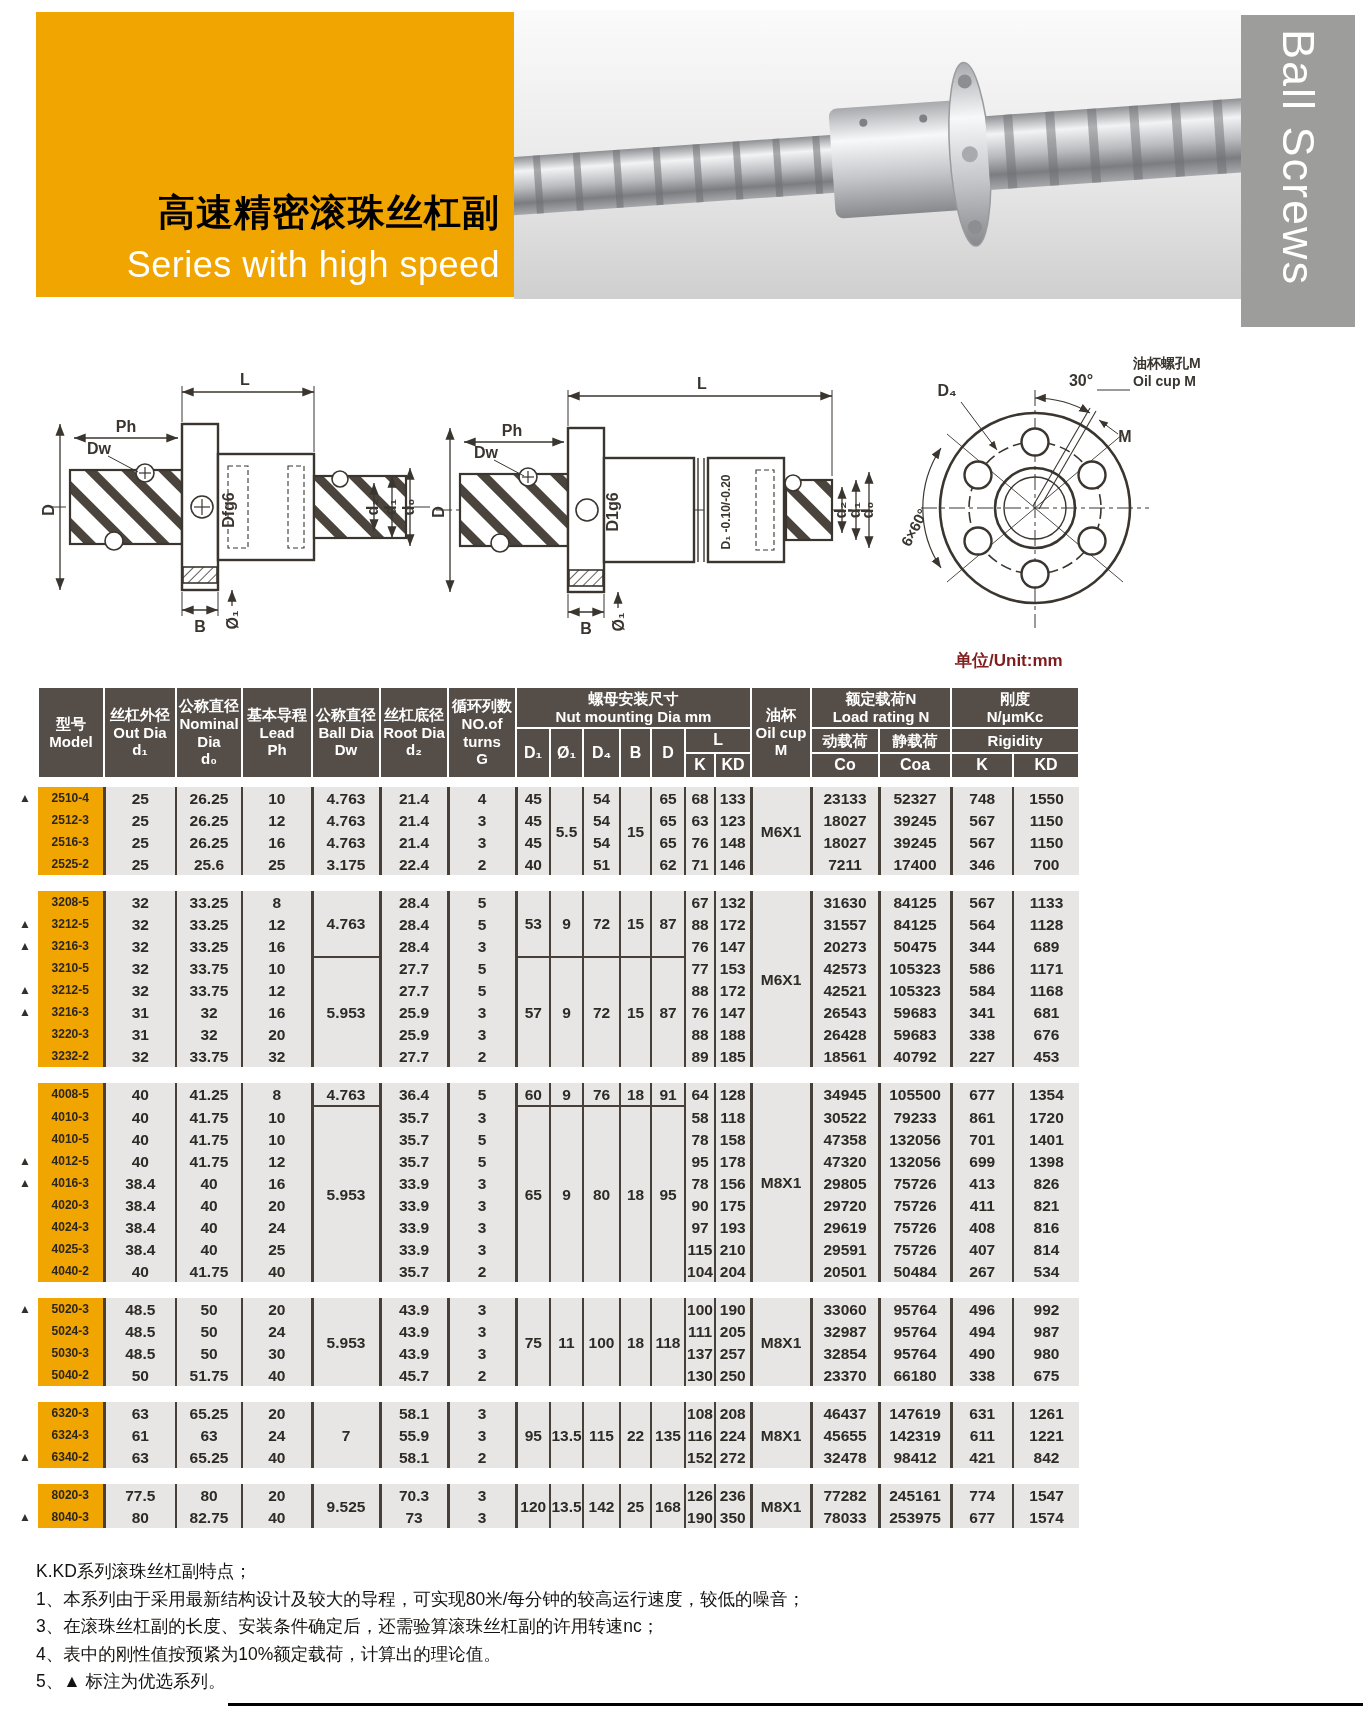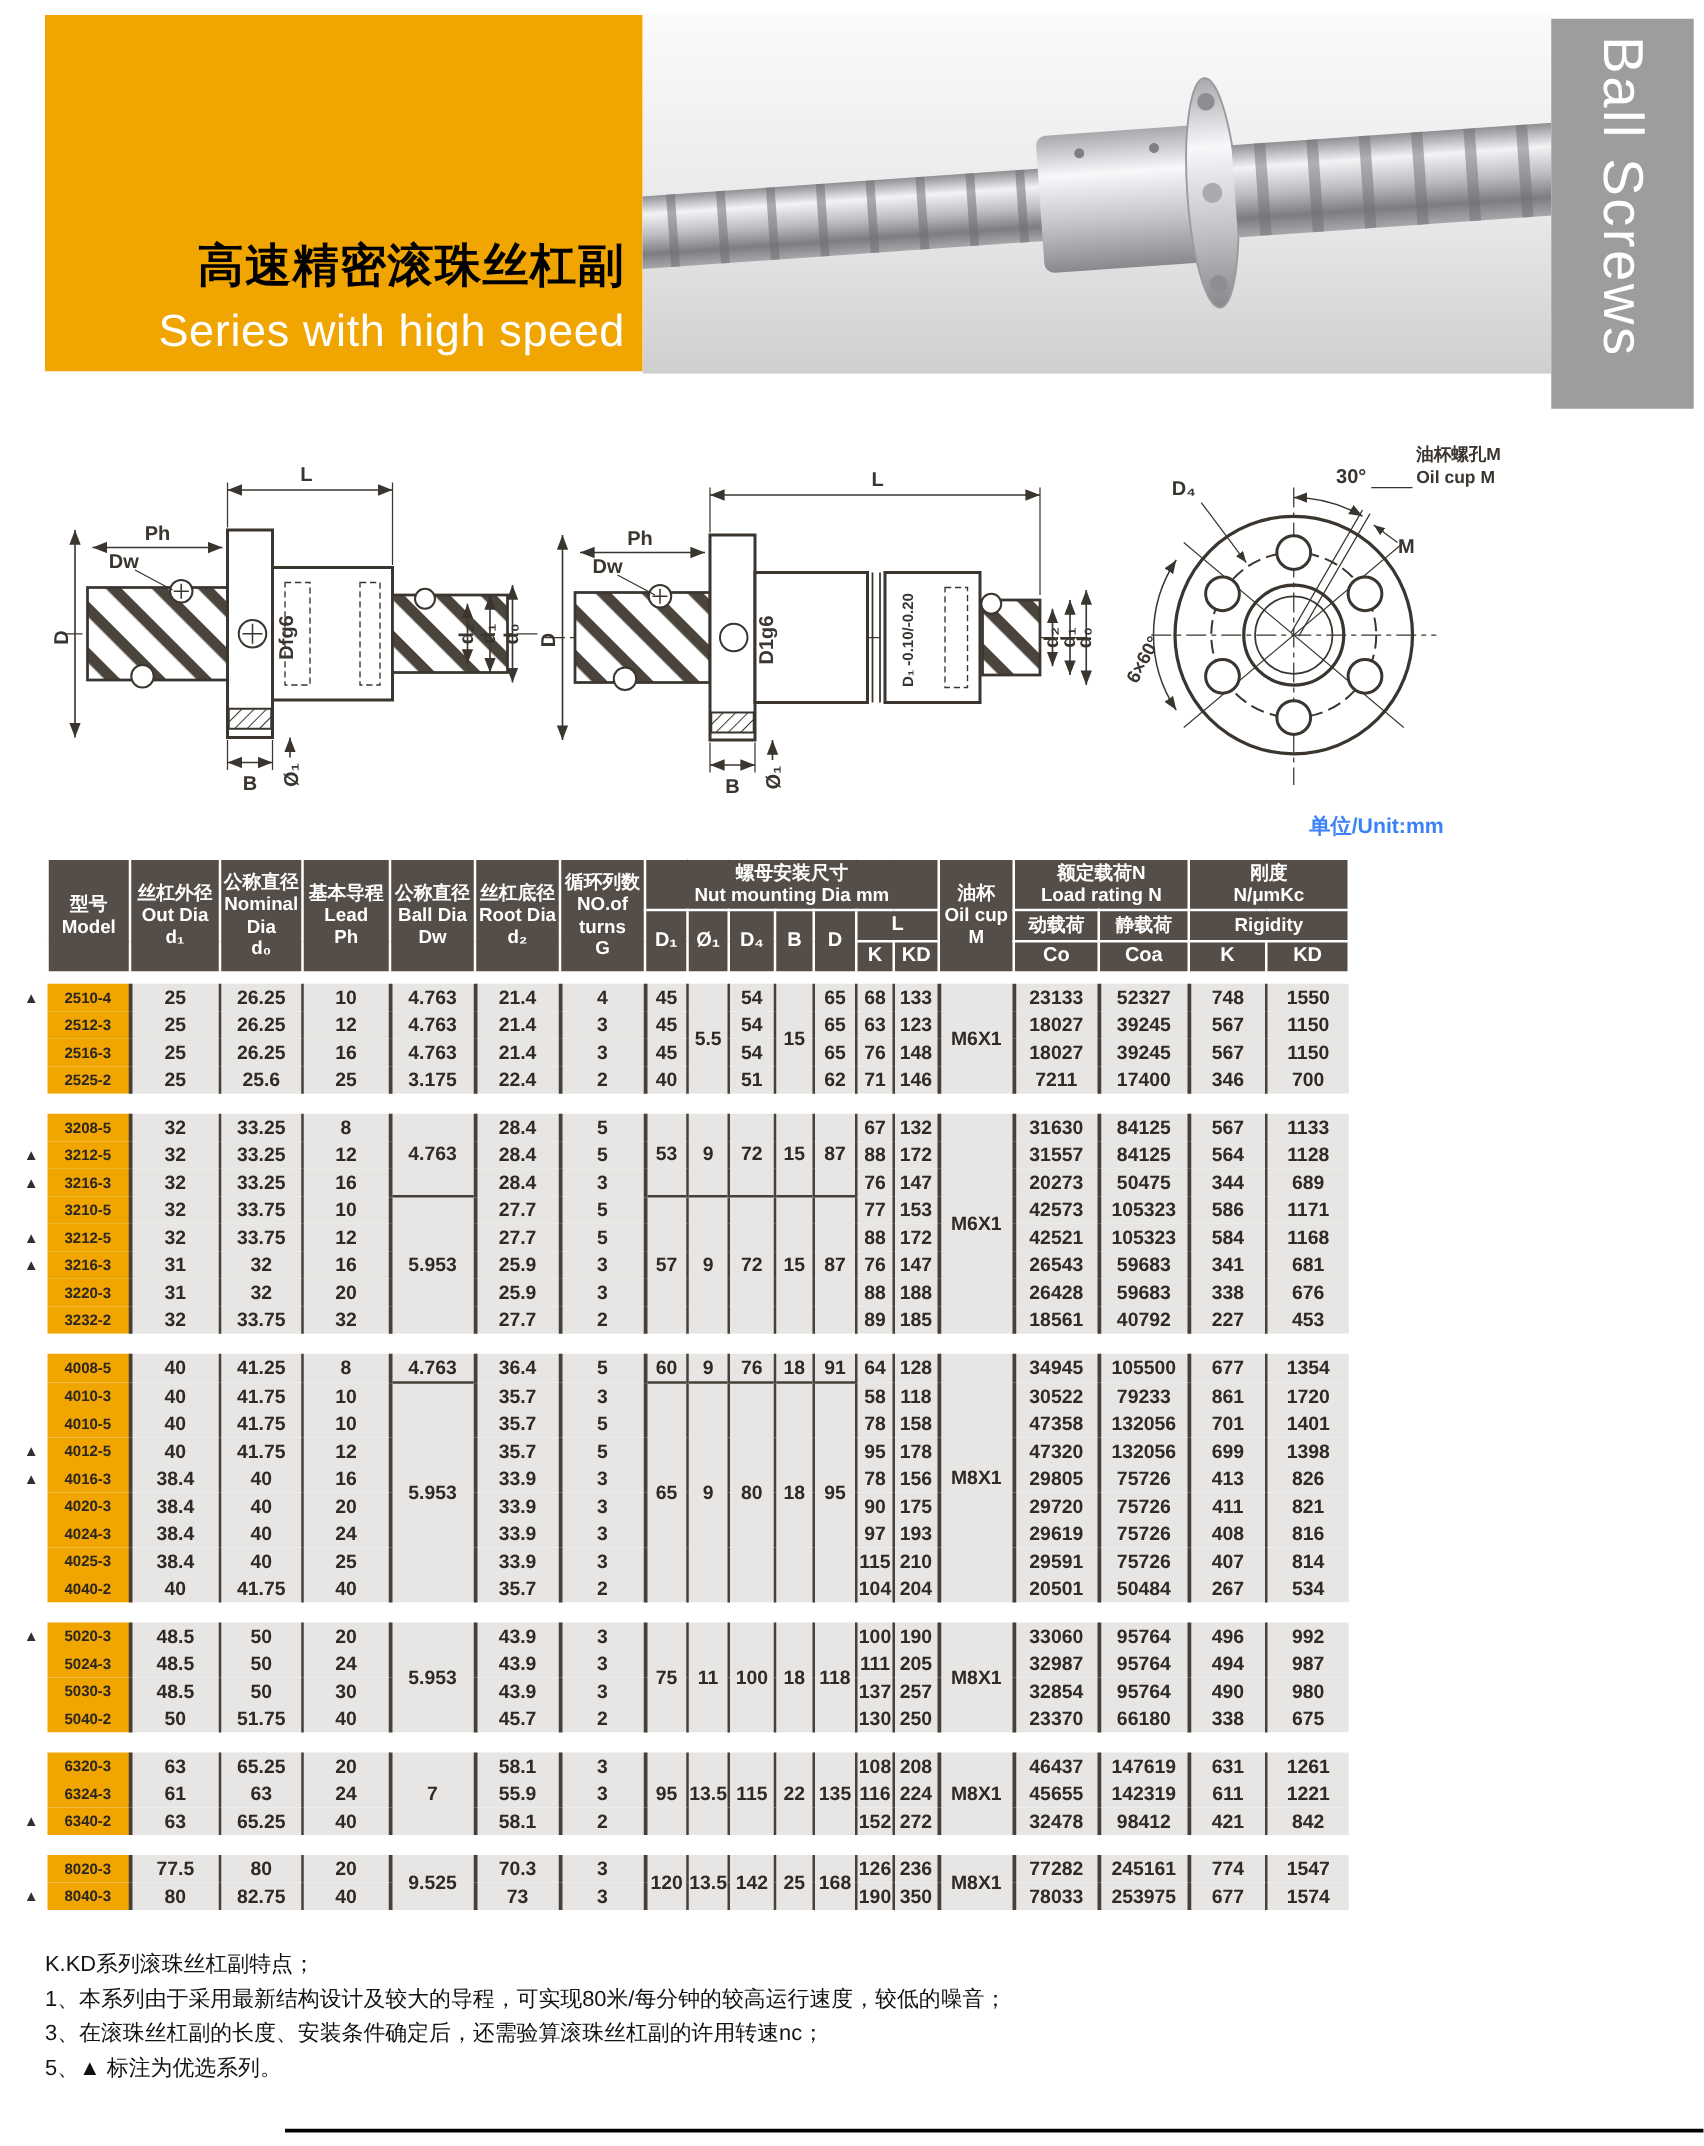--- a/index.html
+++ b/index.html
@@ -11,22 +11,22 @@
   .title-en{position:absolute;right:14px;top:232px;font-size:36px;font-weight:400;color:#fff;letter-spacing:0.5px;}
   .photo{position:absolute;left:514px;top:10px;width:727px;height:289px;}
   .side-banner{position:absolute;left:1241px;top:15px;width:114px;height:312px;background:#9D9D9C;
                display:flex;justify-content:center;align-items:flex-start;}
   .side-banner span{writing-mode:vertical-rl;font-size:45px;color:#fff;padding-top:14px;letter-spacing:2px;}
   
   .draw{position:absolute;}
   .d1{left:42px;top:342px;width:395px;height:298px;}
   .d2{left:430px;top:342px;width:445px;height:298px;}
   .d3{left:885px;top:338px;width:320px;height:312px;}
-  .unit-label{position:absolute;left:955px;top:649px;width:200px;text-align:right;
-              font-size:17px;font-weight:700;color:#3b82f6;}
+  .unit-label{position:absolute;left:955px;top:649px;width:200px;text-align:left;
+              font-size:17px;font-weight:700;color:#7f1d1d;}
   
   .table-wrap{position:absolute;left:12px;top:686px;}
   table.catalog{border-collapse:collapse;table-layout:fixed;width:1067px;}
   thead th{background:#554E48;color:#fff;font-weight:700;border:2px solid #fff;
            text-align:center;vertical-align:middle;white-space:pre-line;
            font-size:15px;line-height:1.18;padding:2px 1px;}
   thead th.sub{font-size:16px;}
   thead th.marker-h{background:transparent;border:none;}
   tbody td{text-align:center;font-weight:700;font-size:15.5px;color:#2E2A26;
            background:#E7E6E4;border-left:2px solid #474039;height:22px;line-height:21px;padding:0;}
@@ -890,17 +890,18 @@
             <td class="num">1574</td>
           </tr>
         </tbody>
     </table>
   </div>
 
   <div class="notes">
     <div>K.KD系列滚珠丝杠副特点；</div>
     <div>1、本系列由于采用最新结构设计及较大的导程，可实现80米/每分钟的较高运行速度，较低的噪音；</div>
     <div>3、在滚珠丝杠副的长度、安装条件确定后，还需验算滚珠丝杠副的许用转速nc；</div>
+    <div>4、表中的刚性值按预紧为10%额定载荷，计算出的理论值。</div>
     <div>5、▲ 标注为优选系列。</div>
   </div>
 
   <div class="bottom-rule"></div>
 </div>
 
 </body></html>

